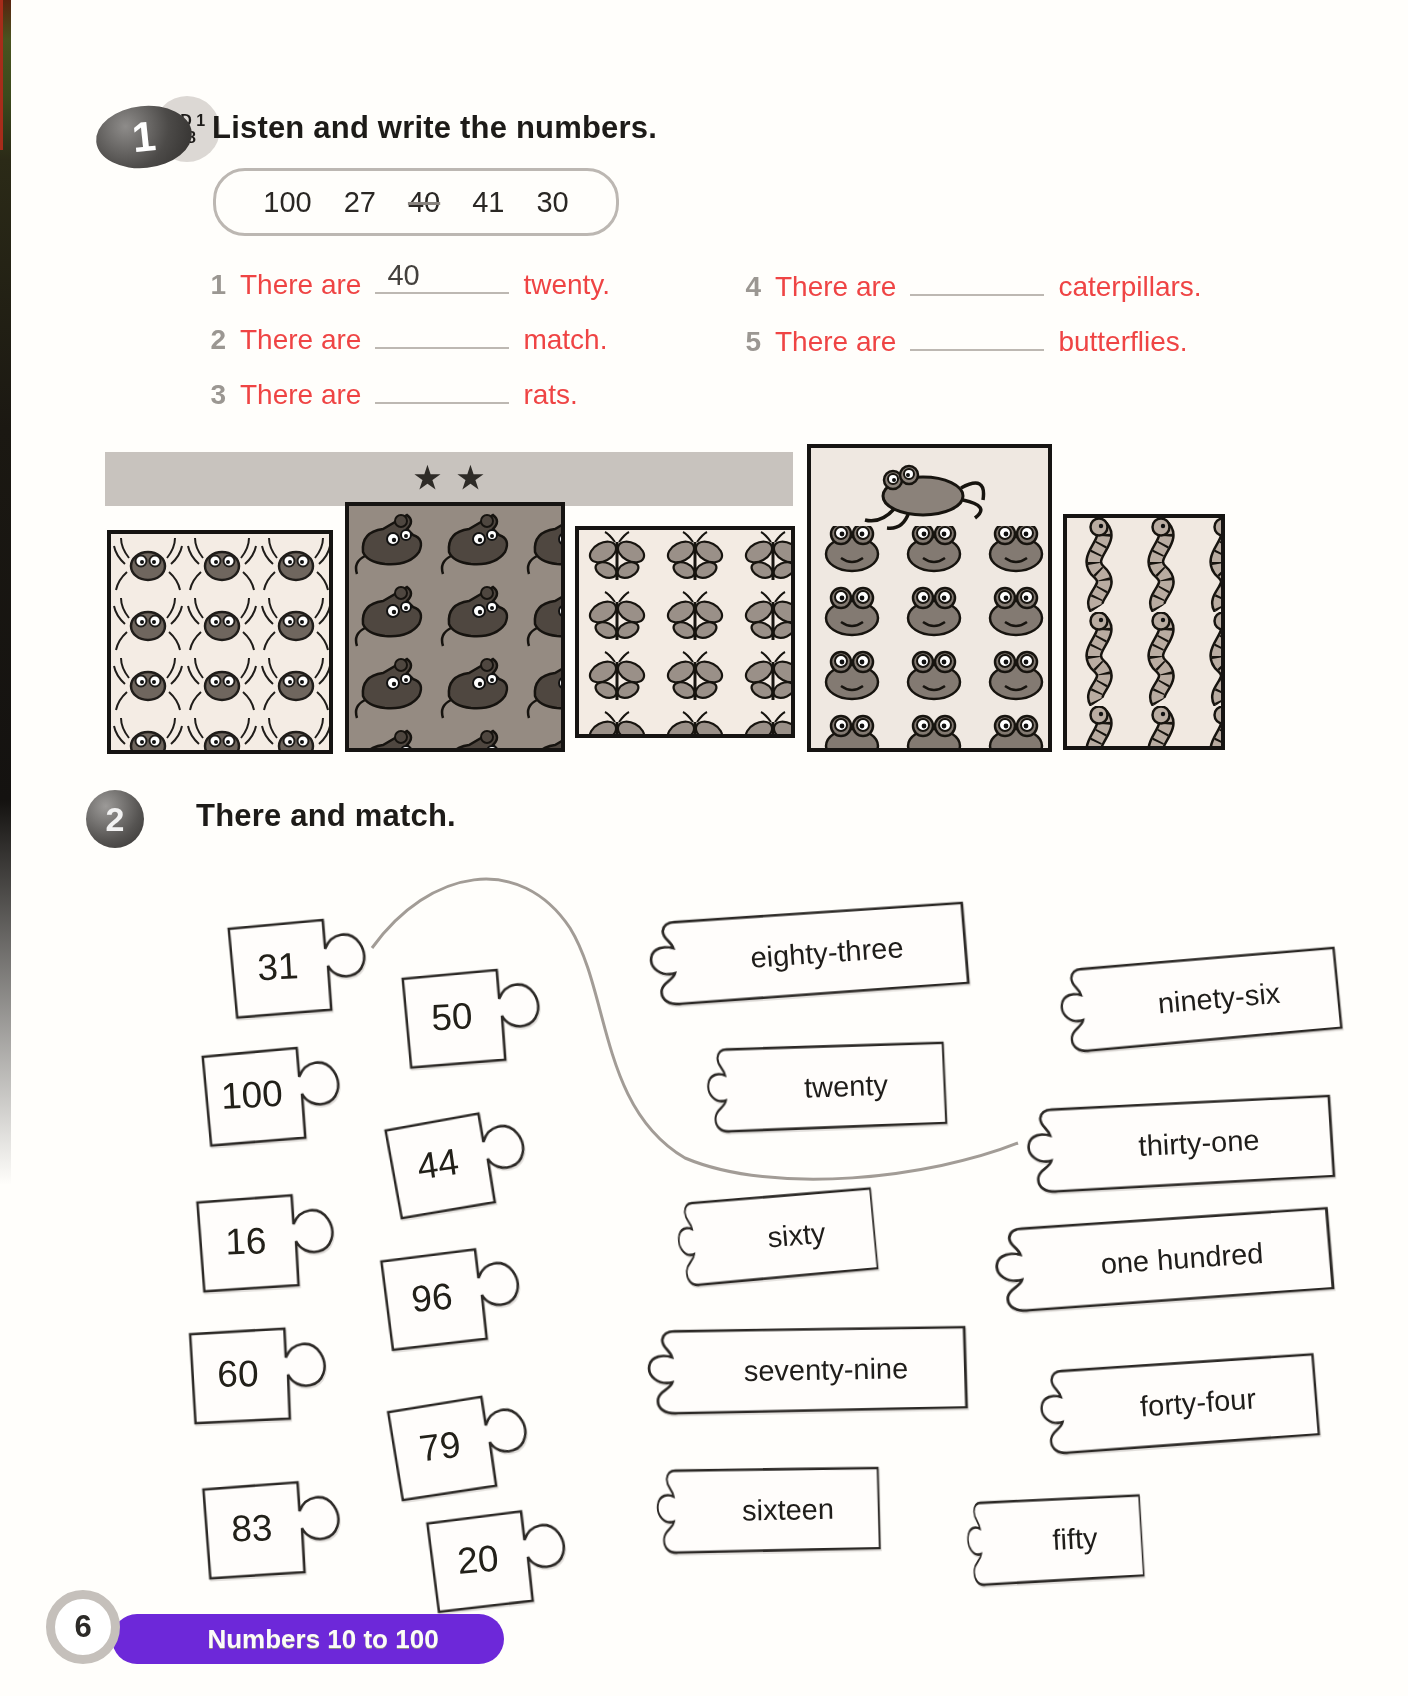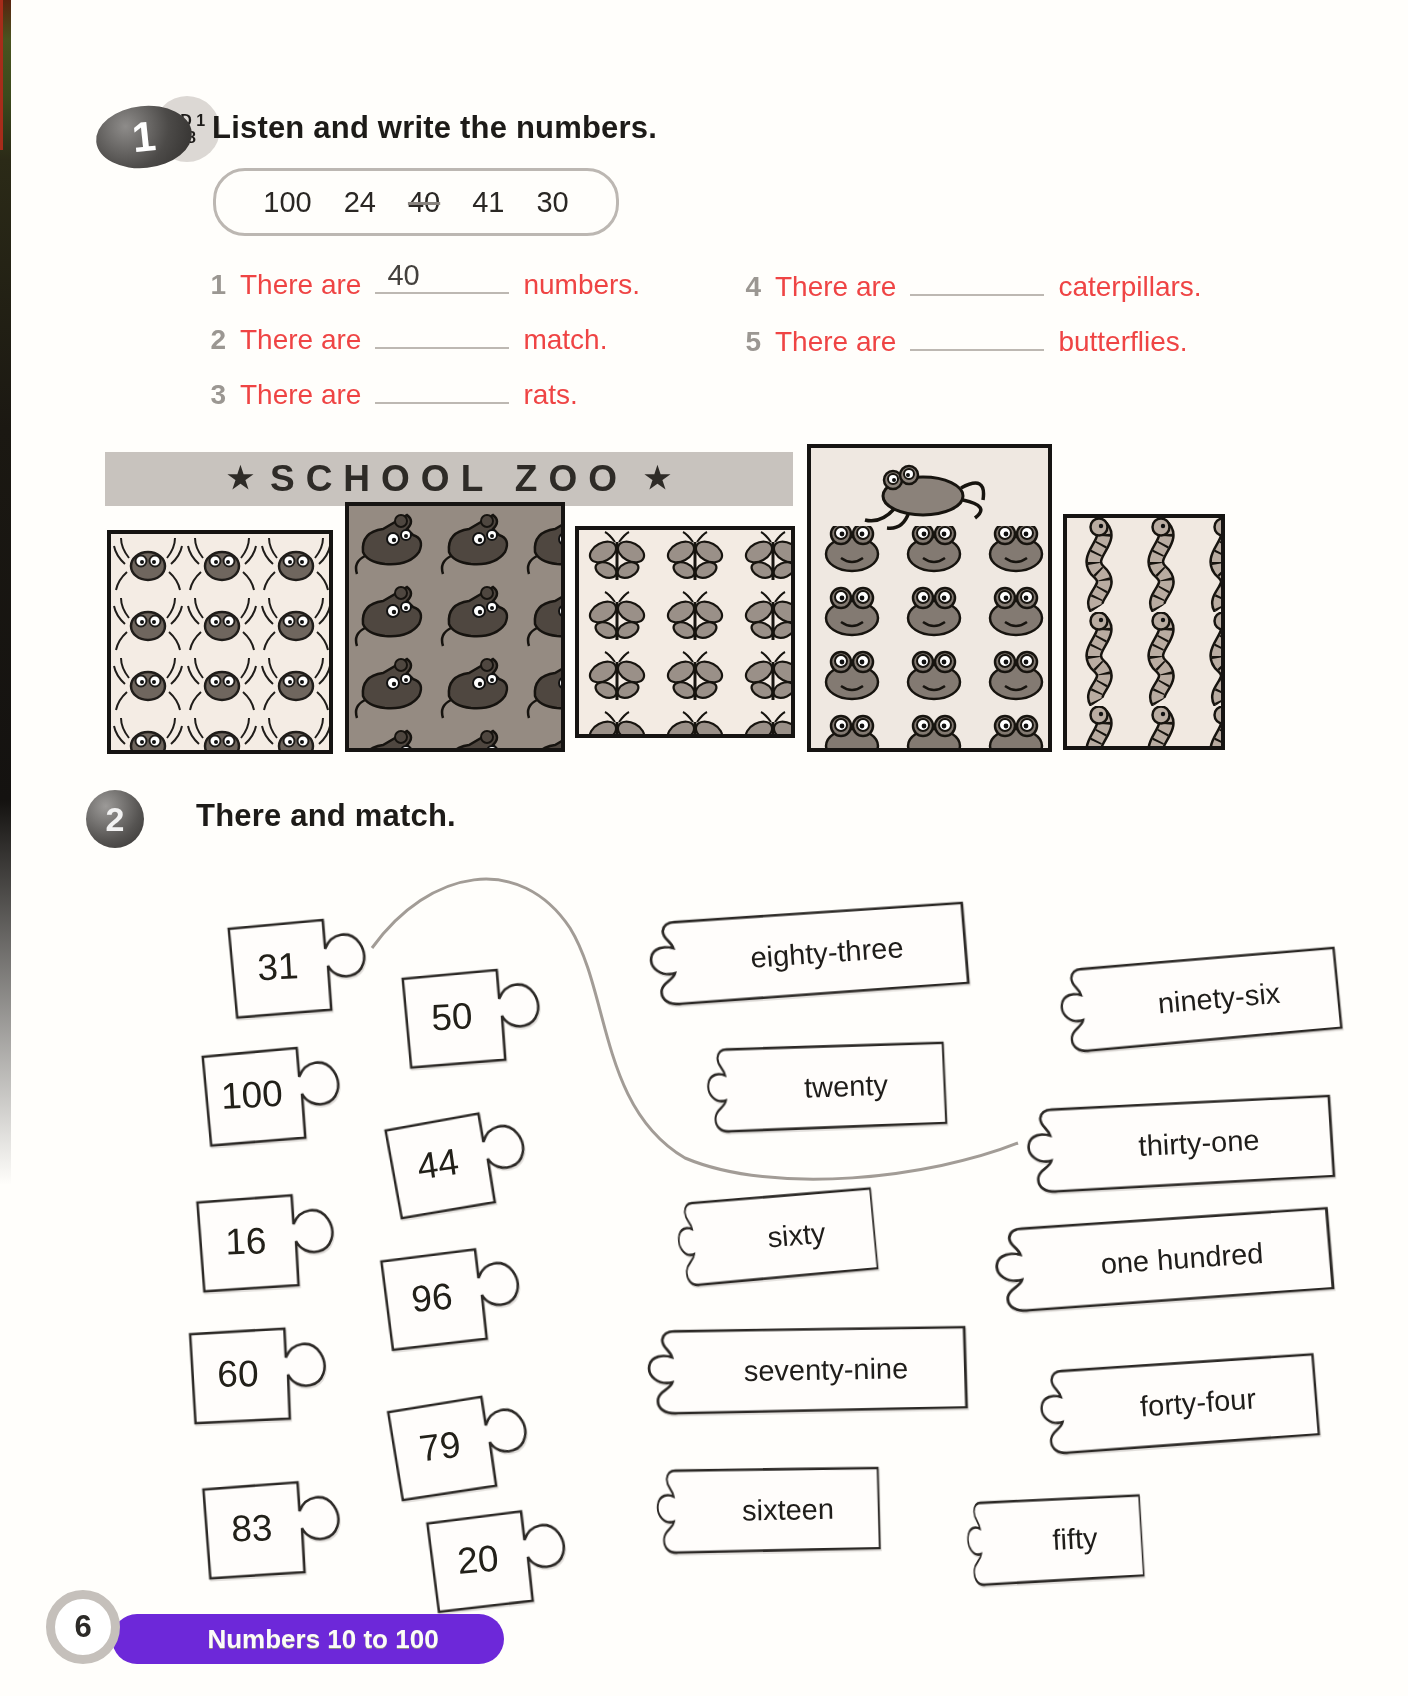--- a/index.html
+++ b/index.html
@@ -88,33 +88,33 @@
     <div class="cdlabel">
       <div>CD 1</div>
       <div>08</div>
     </div>
     <div class="bigoval">1</div>
   </div>
   <div class="ex-title" id="ex1-title">Listen and write the numbers.</div>
 
   <div class="wordbank">
     <span>100</span>
-    <span>24</span>
+    <span>27</span>
     <span class="struck">40</span>
     <span>41</span>
     <span>30</span>
   </div>
 
   <div class="srow" style="left:200px;top:258px;">
     <span class="snum">1</span>
     <span class="stext">There are</span>
     <span class="blank">
         <span class="ans">40</span>
       </span>
-    <span class="stext">numbers.</span>
+    <span class="stext">twenty.</span>
   </div>
   <div class="srow" style="left:200px;top:313px;">
     <span class="snum">2</span>
     <span class="stext">There are</span>
     <span class="blank">
         <span class="ans"></span>
       </span>
     <span class="stext">match.</span>
   </div>
   <div class="srow" style="left:200px;top:368px;">
@@ -139,21 +139,20 @@
     <span class="stext">There are</span>
     <span class="blank">
         <span class="ans"></span>
       </span>
     <span class="stext">butterflies.</span>
   </div>
 
   <div id="zoo">
     <div class="zbanner">
       <span class="star">★</span>
-      <span>SCHOOL ZOO</span>
       <span class="star">★</span>
     </div>
 
     <div class="frame f-spiders">
       <svg>
         <defs>
           <pattern id="pat-spider" width="74" height="60" patternUnits="userSpaceOnUse">
             <g stroke="#201d1a" stroke-width="2" fill="none">
               <path d="M14,30 Q5,22 3,12 M18,24 Q10,14 10,4 M60,30 Q69,22 71,12 M56,24 Q64,14 64,4 M16,38 Q7,46 5,56 M58,38 Q67,46 69,56"></path>
             </g>

